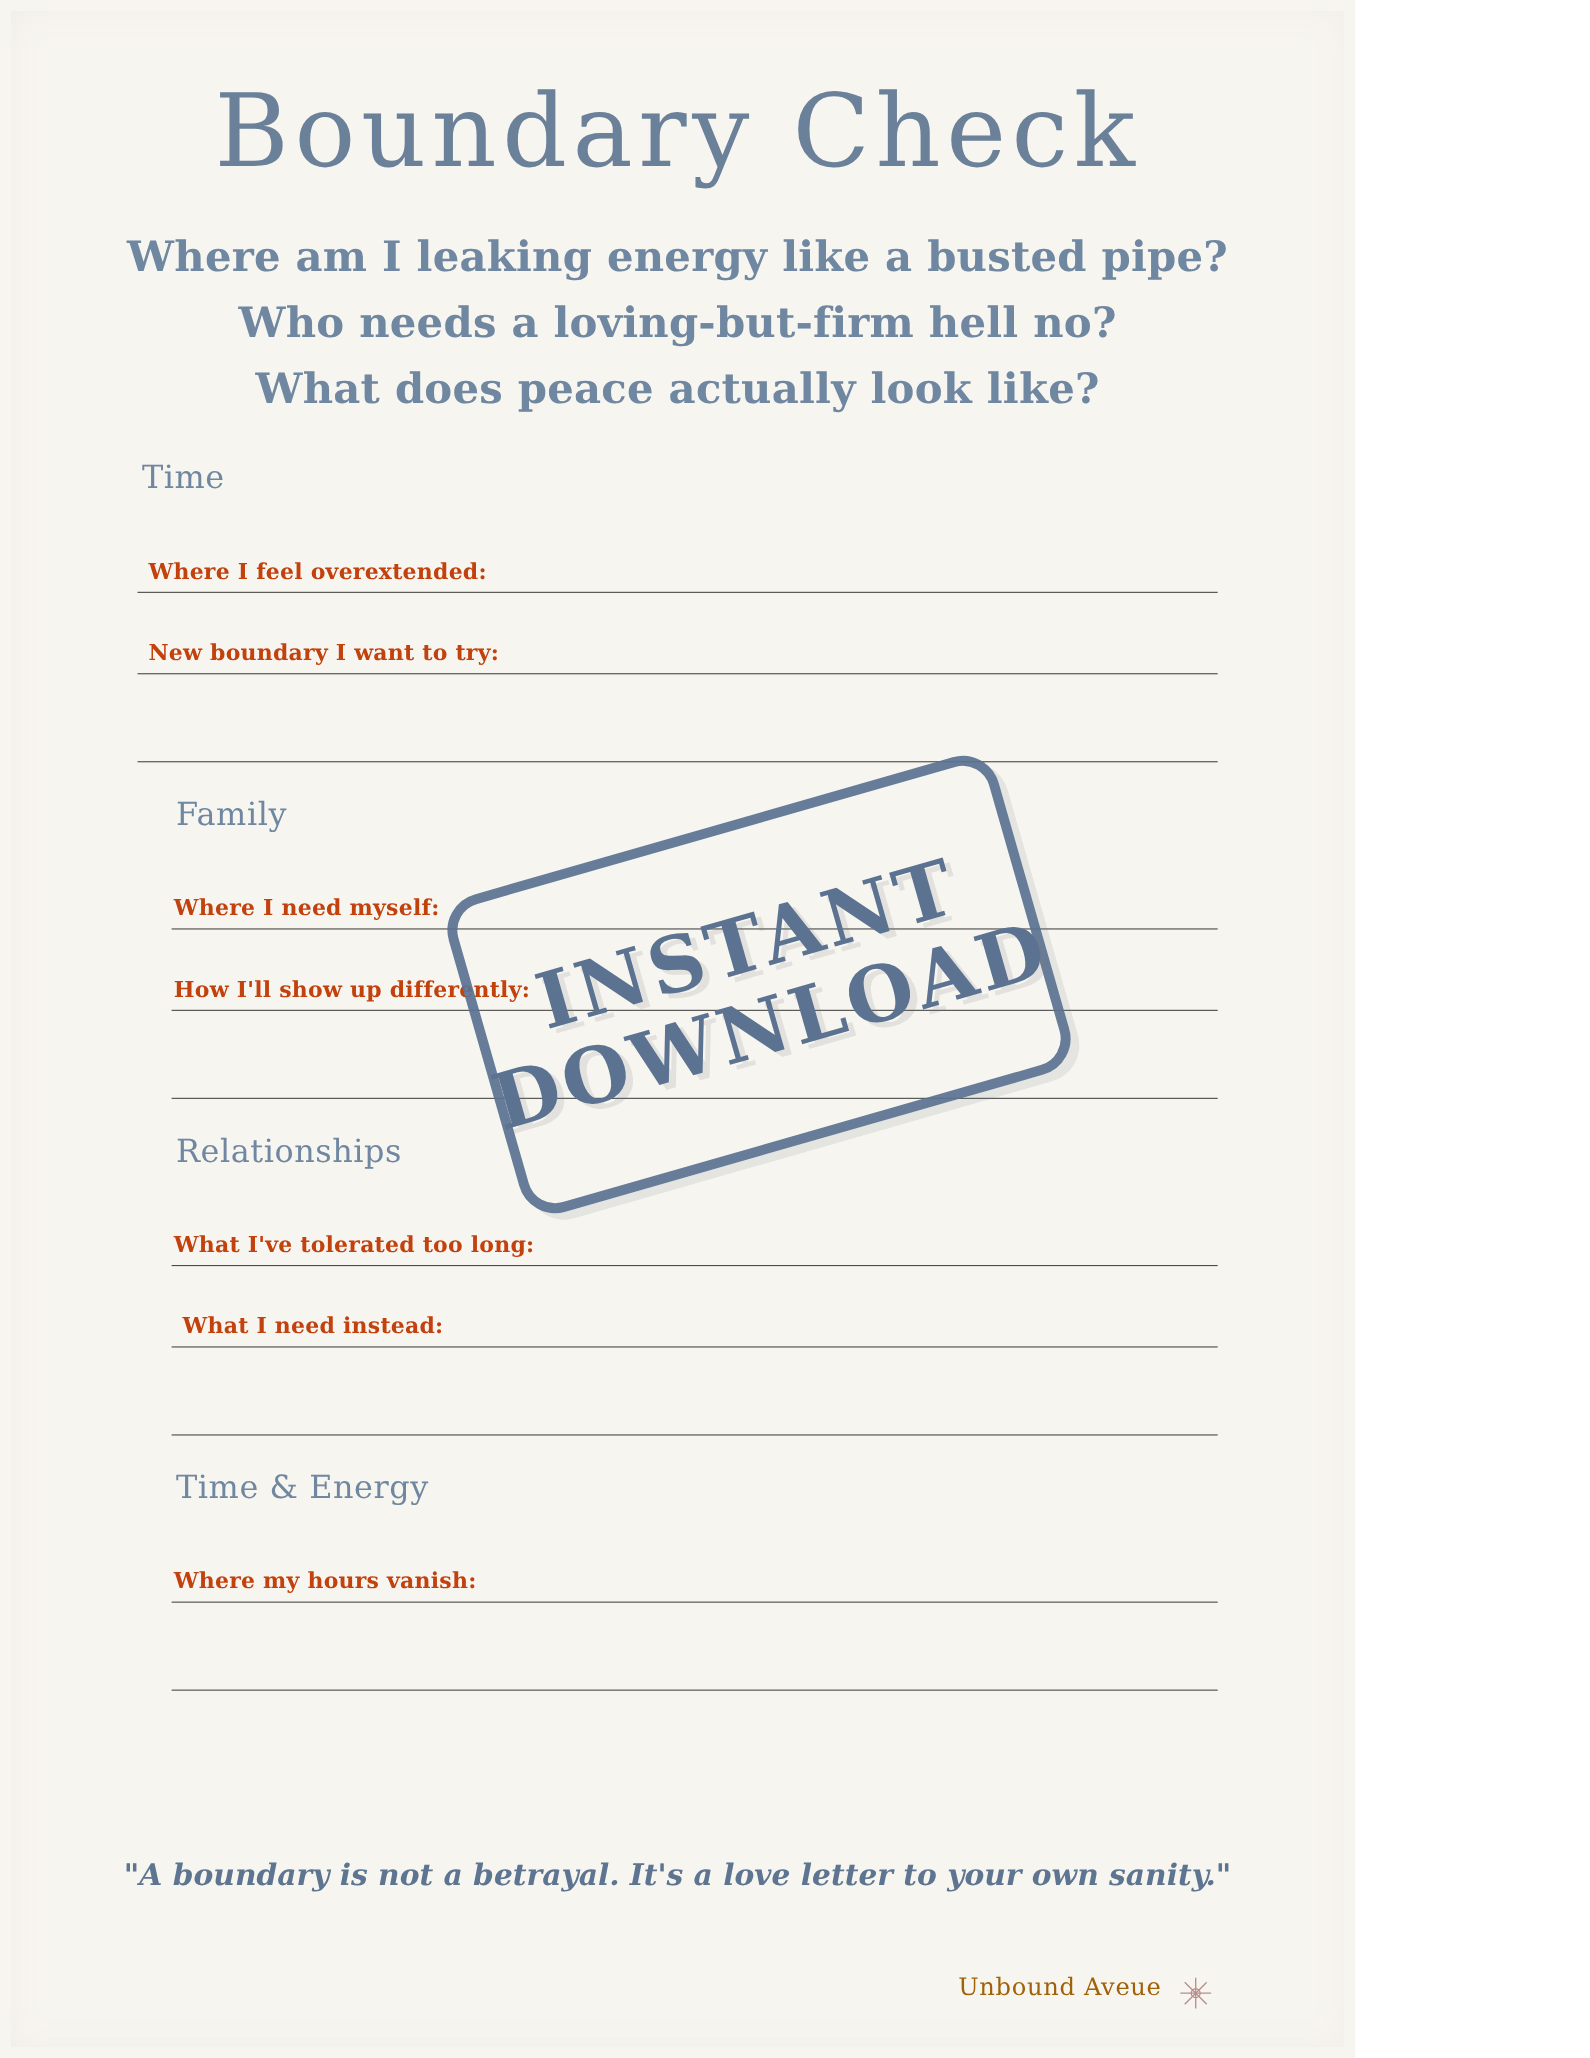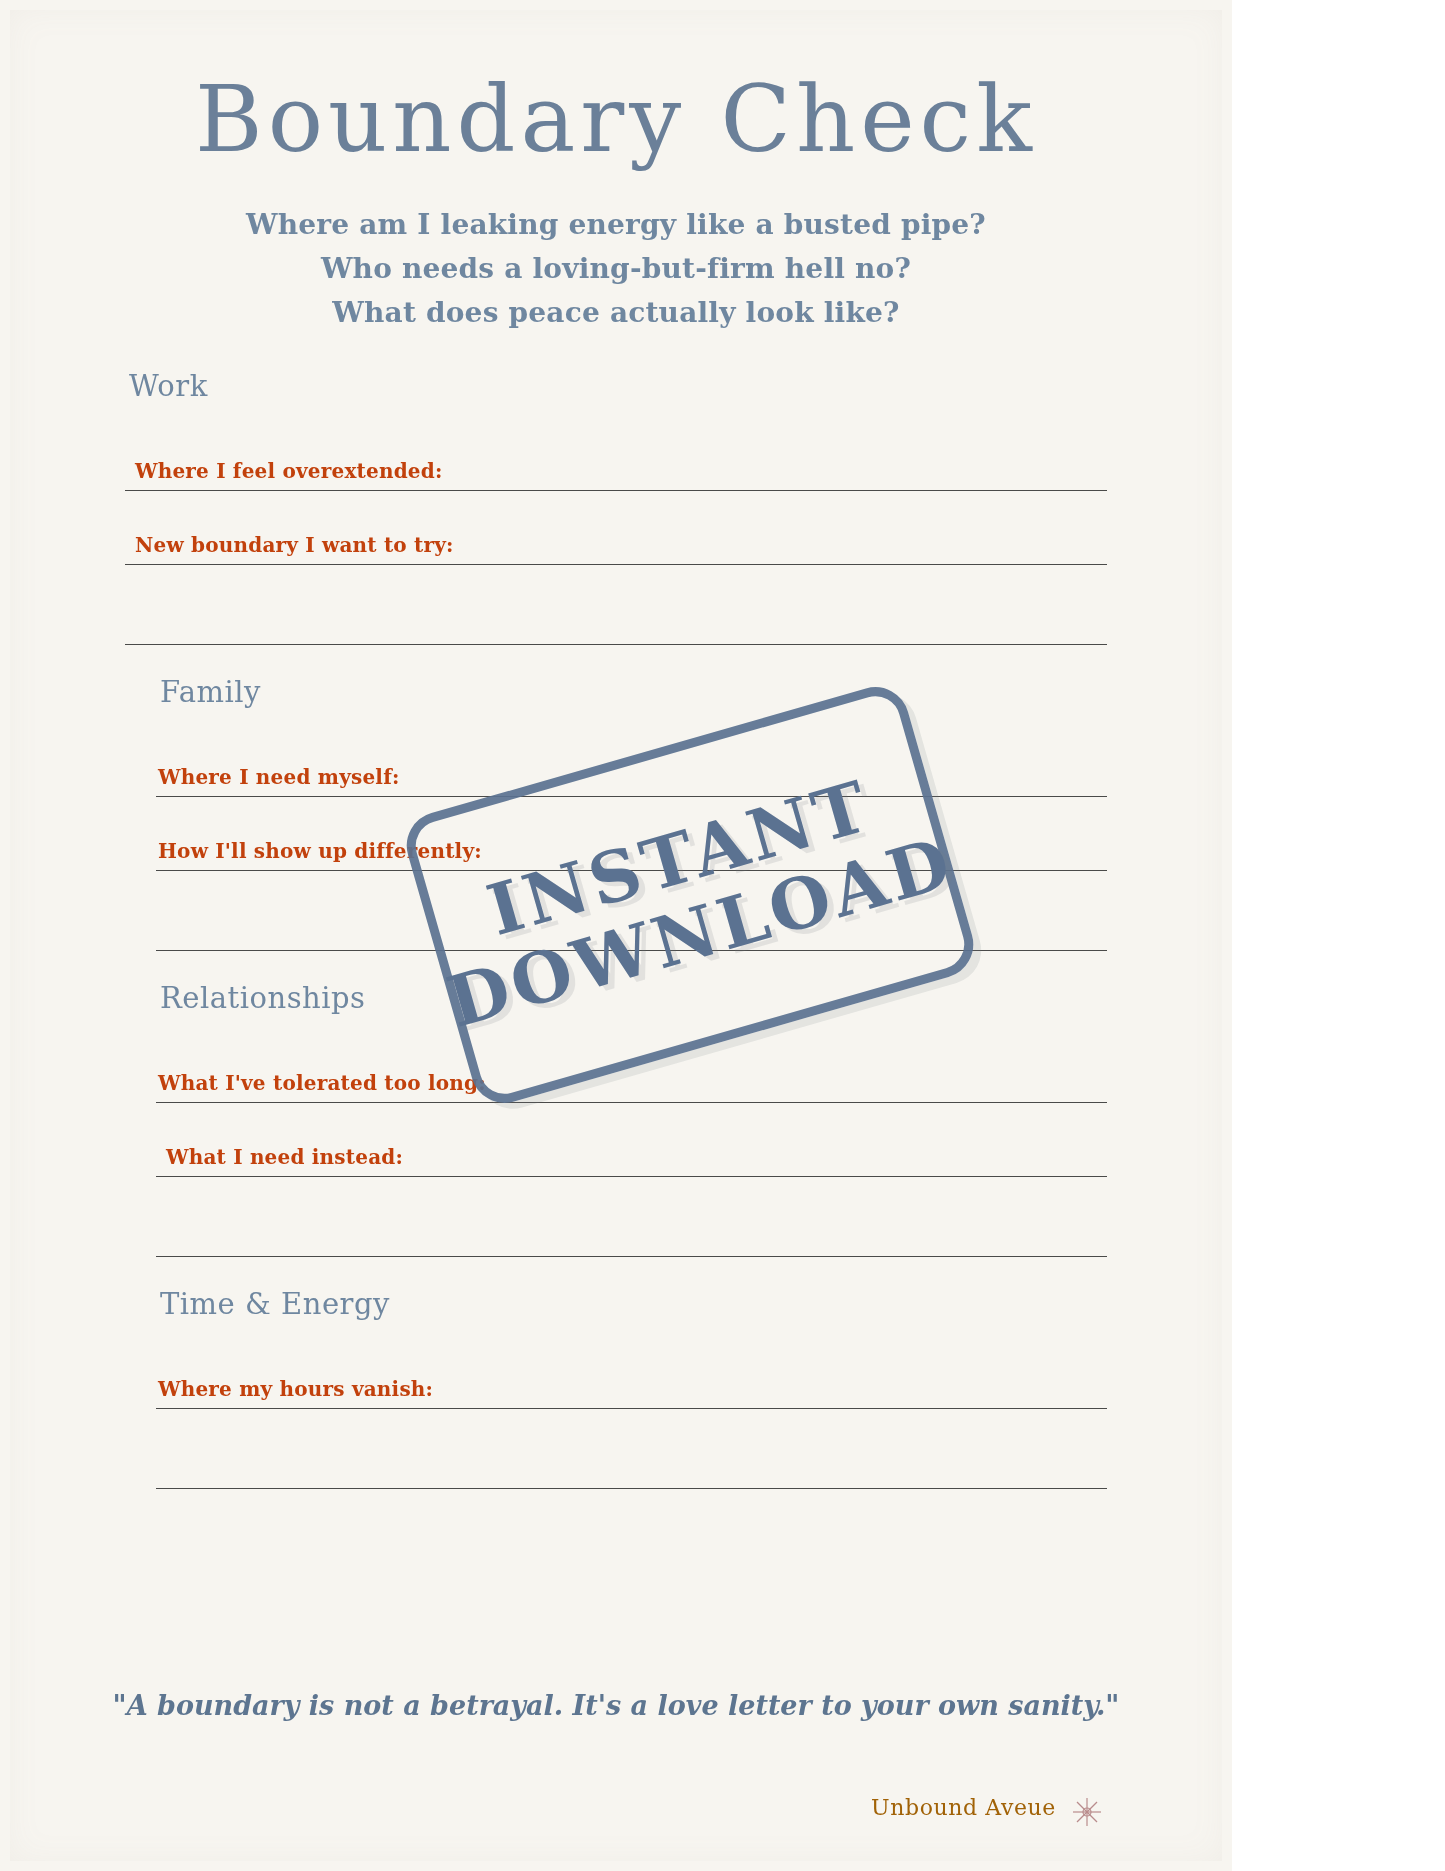--- a/index.html
+++ b/index.html
@@ -39,21 +39,21 @@
     letter-spacing: 5px;
     margin: 0;
     padding-top: 72px;
     line-height: 1.05;
   }
 
   .subtitle {
     text-align: center;
     color: #6f87a0;
     font-family: "DejaVu Serif", serif;
-    font-size: 28px;
+    font-size: 38px;
     font-weight: 700;
     line-height: 1.58;
     margin-top: 34px;
     letter-spacing: 0.2px;
   }
   .subtitle div { white-space: nowrap; }
 
   .sections {
     margin-top: 34px;
     padding: 0 125px 0 125px;
@@ -174,21 +174,21 @@
 
   <div class="subtitle">
     <div>Where am I leaking energy like a busted pipe?</div>
     <div>Who needs a loving-but-firm hell no?</div>
     <div>What does peace actually look like?</div>
   </div>
 
   <div class="sections">
 
     <div class="section">
-      <div class="section-title">Work</div>
+      <div class="section-title">Time</div>
       <div class="field indent">
         <span class="label">Where I feel overextended:</span>
         <span class="rule"></span>
       </div>
       <div class="field indent">
         <span class="label">New boundary I want to try:</span>
         <span class="rule"></span>
       </div>
       <div class="field blank">
         <span class="label"></span>

